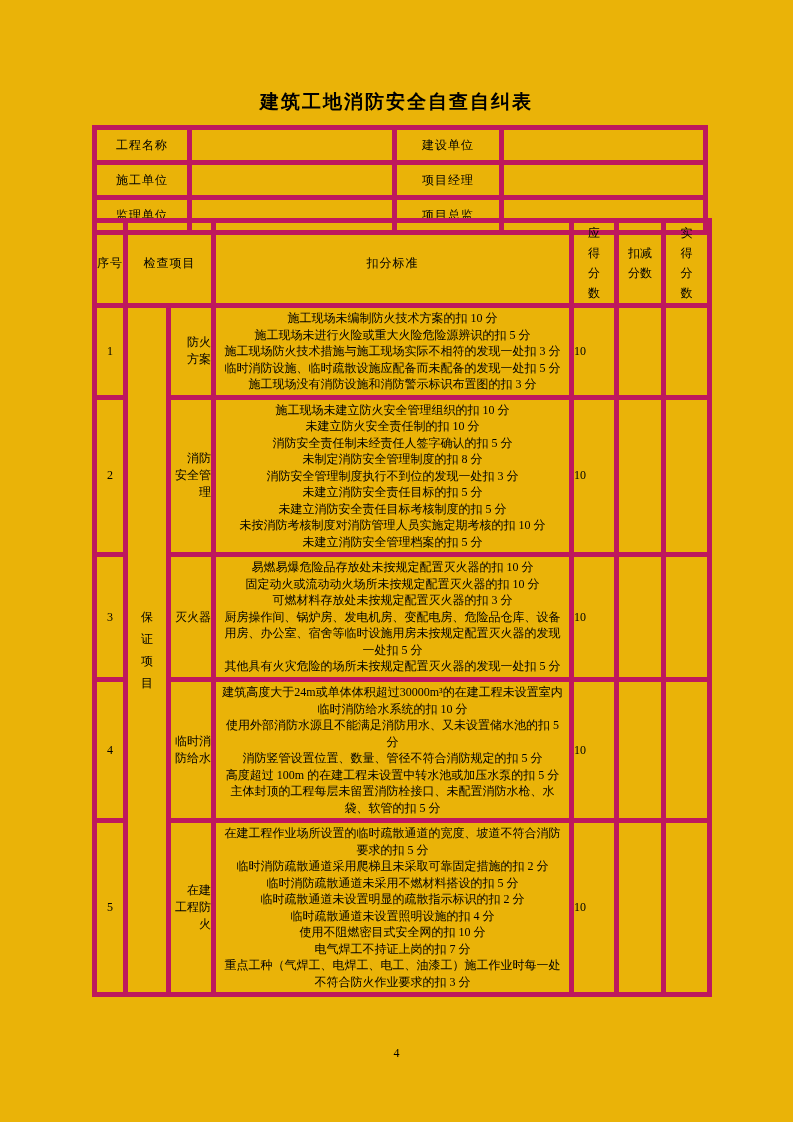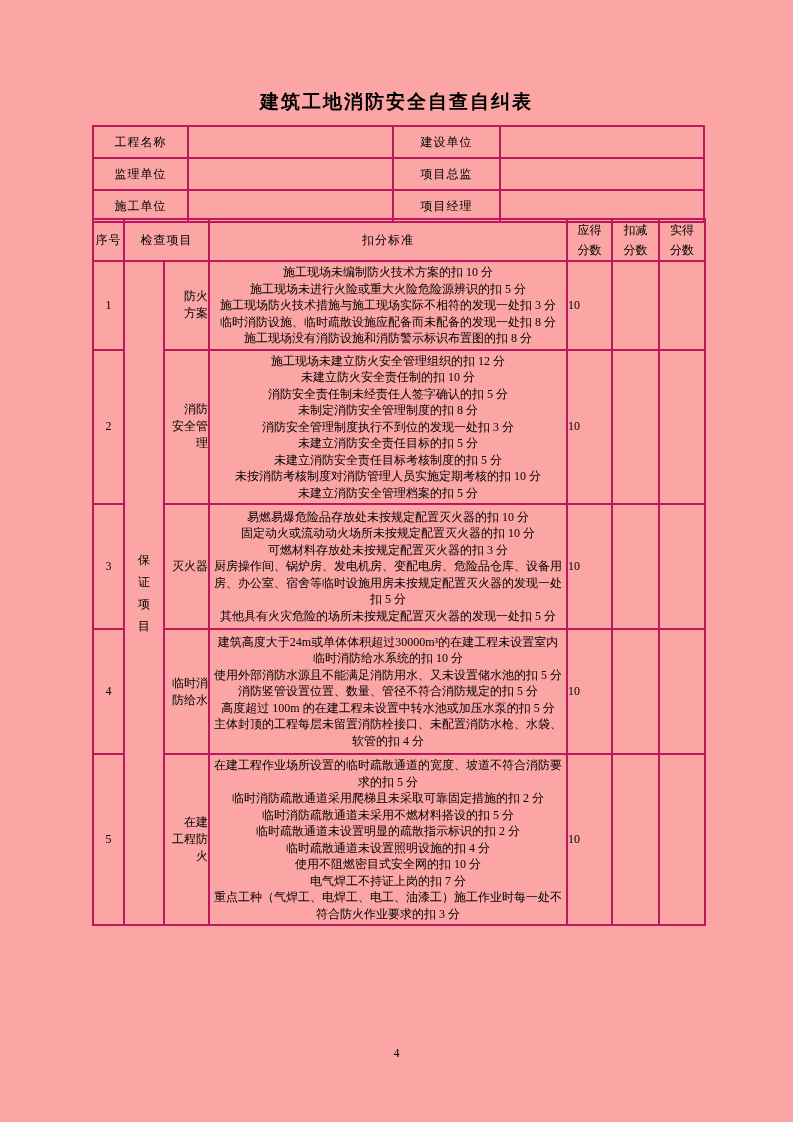--- a/index.html
+++ b/index.html
@@ -1,30 +1,30 @@
 <!DOCTYPE html>
 <html><head>
 <meta charset="utf-8">
 <style>
   html,body { margin:0; padding:0; background:#fff; }
   .page {
     position:relative;
     width:793px; height:1122px;
-    background:#fca5a5;
+    background:#eab308;
     font-family:"Liberation Serif","DejaVu Serif",serif;
     color:#000;
     overflow:hidden;
   }
   .doc-title {
     position:absolute; top:89px; left:0; width:100%;
     margin:0; text-align:center;
     font-size:19px; font-weight:bold; letter-spacing:2px;
   }
   table { border-collapse:collapse; table-layout:fixed; }
-  td, th { border:2px solid #be185d; font-size:12px; font-weight:normal; padding:0; overflow:hidden; }
+  td, th { border:5px solid #be185d; font-size:12px; font-weight:normal; padding:0; overflow:hidden; }
 
   .info-table { position:absolute; left:92px; top:125px; }
   .info-table td { height:30px; text-align:center; vertical-align:middle; }
   .info-label { letter-spacing:1px; }
 
   .main-table { position:absolute; left:92px; top:218px; }
   .main-table thead tr { height:34px; }
   .col-head { text-align:center; vertical-align:middle; letter-spacing:1px; }
   .score-head { padding:0 9px; line-height:20px; letter-spacing:0; }
 
@@ -67,29 +67,29 @@
         <col style="width:204px">
     </colgroup>
     <tbody id="info-body">
         <tr>
           <td class="info-label">工程名称</td>
           <td class="info-value"></td>
           <td class="info-label">建设单位</td>
           <td class="info-value"></td>
         </tr>
         <tr>
+          <td class="info-label">施工单位</td>
+          <td class="info-value"></td>
+          <td class="info-label">项目经理</td>
+          <td class="info-value"></td>
+        </tr>
+        <tr>
           <td class="info-label">监理单位</td>
           <td class="info-value"></td>
           <td class="info-label">项目总监</td>
-          <td class="info-value"></td>
-        </tr>
-        <tr>
-          <td class="info-label">施工单位</td>
-          <td class="info-value"></td>
-          <td class="info-label">项目经理</td>
           <td class="info-value"></td>
         </tr>
       </tbody>
   </table>
 
   <table class="main-table">
     <colgroup>
       <col style="width:31px">
         <col style="width:39px">
         <col style="width:45px">
@@ -111,34 +111,34 @@
     <tbody id="insp-body">
         <tr>
           <td class="row-index">1</td>
           <td class="group-label" rowspan="5">保证项目</td>
           <td class="item-name">防火
 方案</td>
           <td class="criteria-cell">
             <div class="criteria-item">施工现场未编制防火技术方案的扣 10 分</div>
             <div class="criteria-item">施工现场未进行火险或重大火险危险源辨识的扣 5 分</div>
             <div class="criteria-item">施工现场防火技术措施与施工现场实际不相符的发现一处扣 3 分</div>
-            <div class="criteria-item">临时消防设施、临时疏散设施应配备而未配备的发现一处扣 8 分</div>
-            <div class="criteria-item">施工现场没有消防设施和消防警示标识布置图的扣 8 分</div>
+            <div class="criteria-item">临时消防设施、临时疏散设施应配备而未配备的发现一处扣 5 分</div>
+            <div class="criteria-item">施工现场没有消防设施和消防警示标识布置图的扣 3 分</div>
           </td>
           <td class="score-cell">10</td>
           <td class="score-cell"></td>
           <td class="score-cell"></td>
         </tr>
         <tr>
           <td class="row-index">2</td>
           <td class="item-name">消防
 安全管
 理</td>
           <td class="criteria-cell">
-            <div class="criteria-item">施工现场未建立防火安全管理组织的扣 12 分</div>
+            <div class="criteria-item">施工现场未建立防火安全管理组织的扣 10 分</div>
             <div class="criteria-item">未建立防火安全责任制的扣 10 分</div>
             <div class="criteria-item">消防安全责任制未经责任人签字确认的扣 5 分</div>
             <div class="criteria-item">未制定消防安全管理制度的扣 8 分</div>
             <div class="criteria-item">消防安全管理制度执行不到位的发现一处扣 3 分</div>
             <div class="criteria-item">未建立消防安全责任目标的扣 5 分</div>
             <div class="criteria-item">未建立消防安全责任目标考核制度的扣 5 分</div>
             <div class="criteria-item">未按消防考核制度对消防管理人员实施定期考核的扣 10 分</div>
             <div class="criteria-item">未建立消防安全管理档案的扣 5 分</div>
           </td>
           <td class="score-cell">10</td>
@@ -161,21 +161,21 @@
         </tr>
         <tr>
           <td class="row-index">4</td>
           <td class="item-name">临时消
 防给水</td>
           <td class="criteria-cell">
             <div class="criteria-item">建筑高度大于24m或单体体积超过30000m³的在建工程未设置室内临时消防给水系统的扣 10 分</div>
             <div class="criteria-item">使用外部消防水源且不能满足消防用水、又未设置储水池的扣 5 分</div>
             <div class="criteria-item">消防竖管设置位置、数量、管径不符合消防规定的扣 5 分</div>
             <div class="criteria-item">高度超过 100m 的在建工程未设置中转水池或加压水泵的扣 5 分</div>
-            <div class="criteria-item">主体封顶的工程每层未留置消防栓接口、未配置消防水枪、水袋、软管的扣 4 分</div>
+            <div class="criteria-item">主体封顶的工程每层未留置消防栓接口、未配置消防水枪、水袋、软管的扣 5 分</div>
           </td>
           <td class="score-cell">10</td>
           <td class="score-cell"></td>
           <td class="score-cell"></td>
         </tr>
         <tr>
           <td class="row-index">5</td>
           <td class="item-name">在建
 工程防
 火</td>

